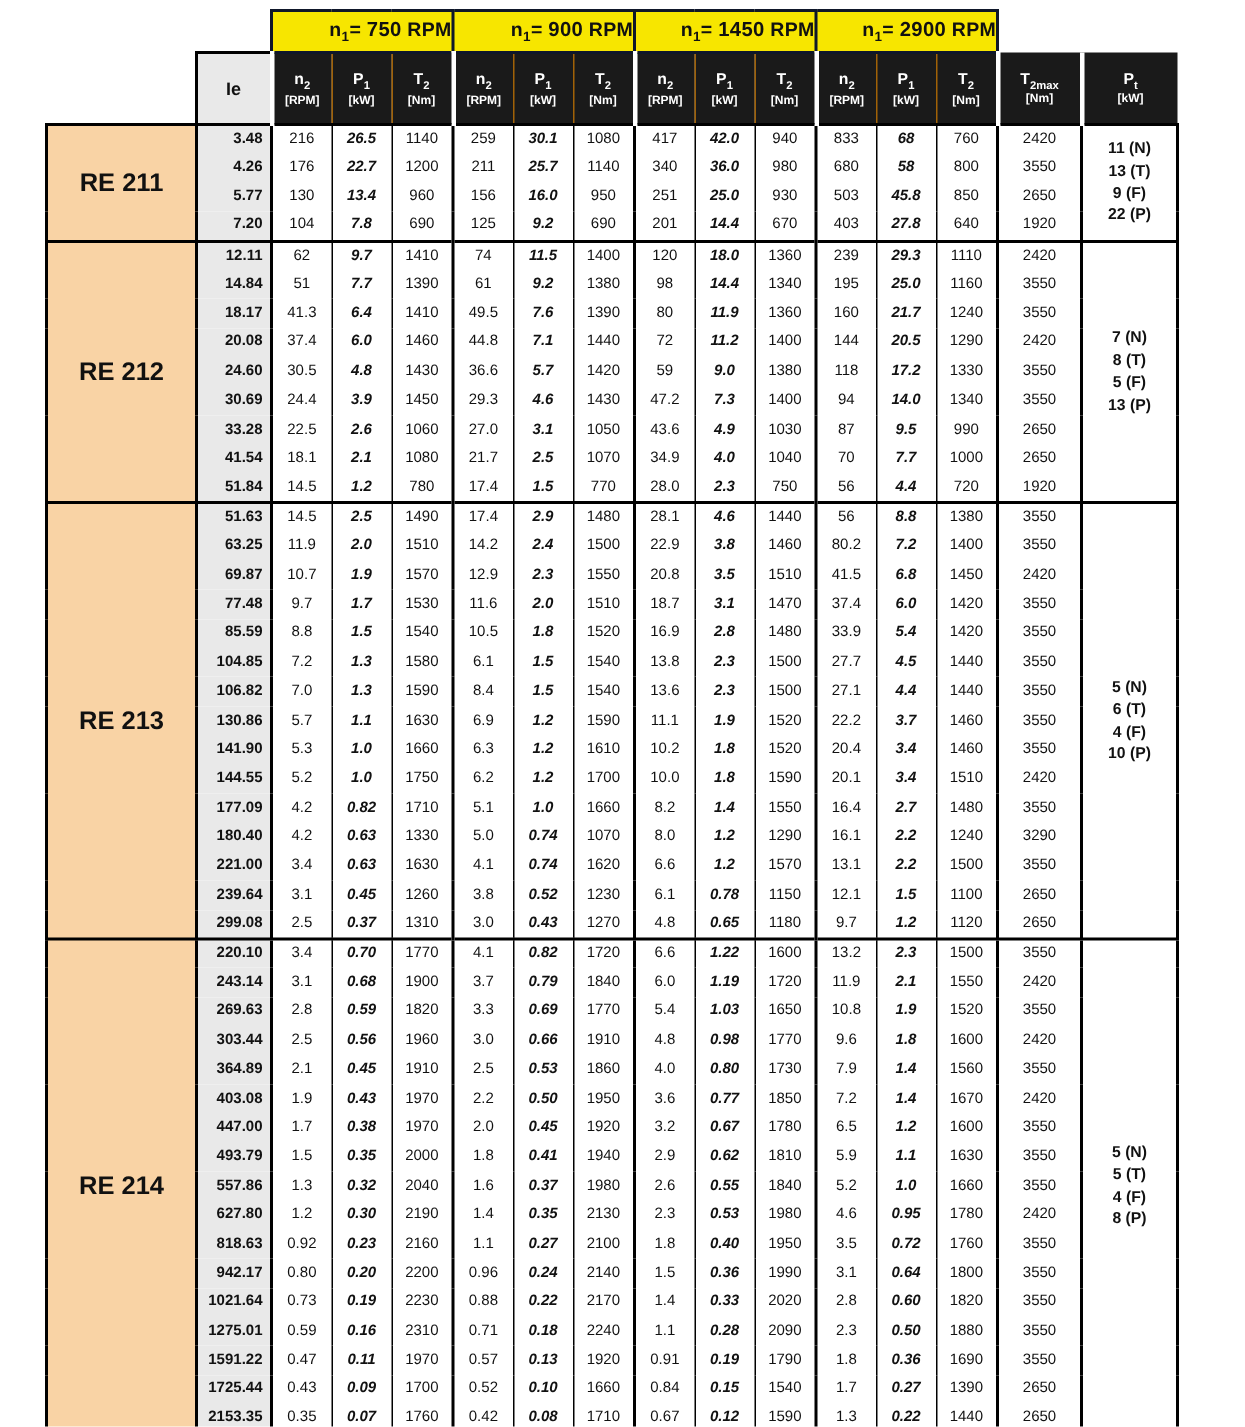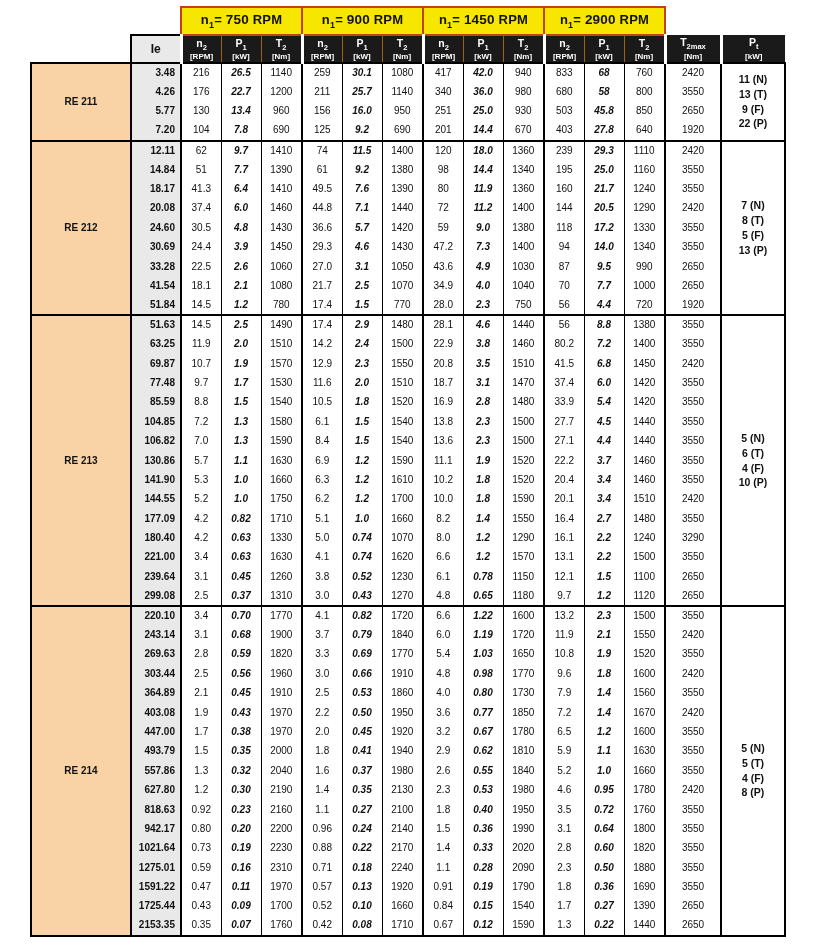--- a/index.html
+++ b/index.html
@@ -12,28 +12,28 @@
   .page { padding:6px 0 0 30px; }
 
   table { border-collapse:collapse; table-layout:fixed; }
   th, td { padding:0; }
 
   
   tr.banner-row { height:28px; }
   th.blank { background:transparent; border:none; }
   th.banner {
     background:var(--yellow,#f7e600);
-    border:2px solid #c2410c;
-    font-size:13px; font-weight:700; text-align:center;
+    border:2px solid #0f172a;
+    font-size:13px; font-weight:700; text-align:right;
     letter-spacing:0.2px;
   }
   th.banner sub { font-size:9px; }
   th.banner .bval { font-size:13.5px; font-weight:700; }
 
-  tr.colhead-row { height:28px; }
+  tr.colhead-row { height:48px; }
   th.ie-head {
     background:var(--gray,#e9e9e9);
     border:2px solid #000;
     font-size:12px; font-weight:700; text-align:center;
   }
   th.bh {
     background:var(--black,#1a1a1a);
     color:#fff; font-weight:700; font-size:10.5px;
     line-height:1.15; text-align:center;
     border-left:1px solid #a16207;
@@ -45,21 +45,21 @@
 
   
   tbody.section { border-top:2.5px solid #000; }
   tbody.section:last-of-type { border-bottom:2.5px solid #000; }
   tbody tr { height:19.4px; }
   td { font-size:10px; text-align:center; line-height:1; vertical-align:middle; }
 
   td.model {
     background:var(--peach,#f9d3a5);
     border:2.5px solid #000;
-    font-weight:700; font-size:10px; 
+    font-weight:700; font-size:17px; 
   }
   td.iec {
     background:var(--gray,#e9e9e9);
     border-left:2.5px solid #000; border-right:2.5px solid #000;
     font-weight:700; text-align:right; padding-right:5px; font-size:10px;
   }
   td.n2 { border-left:2.5px solid #000; }
   td.p1 { border-left:1px solid #000; font-weight:700; font-style:italic; }
   td.t2 { border-left:1px solid #000; }
   td.t2maxc { border-left:2.5px solid #000; border-right:2.5px solid #000; }

